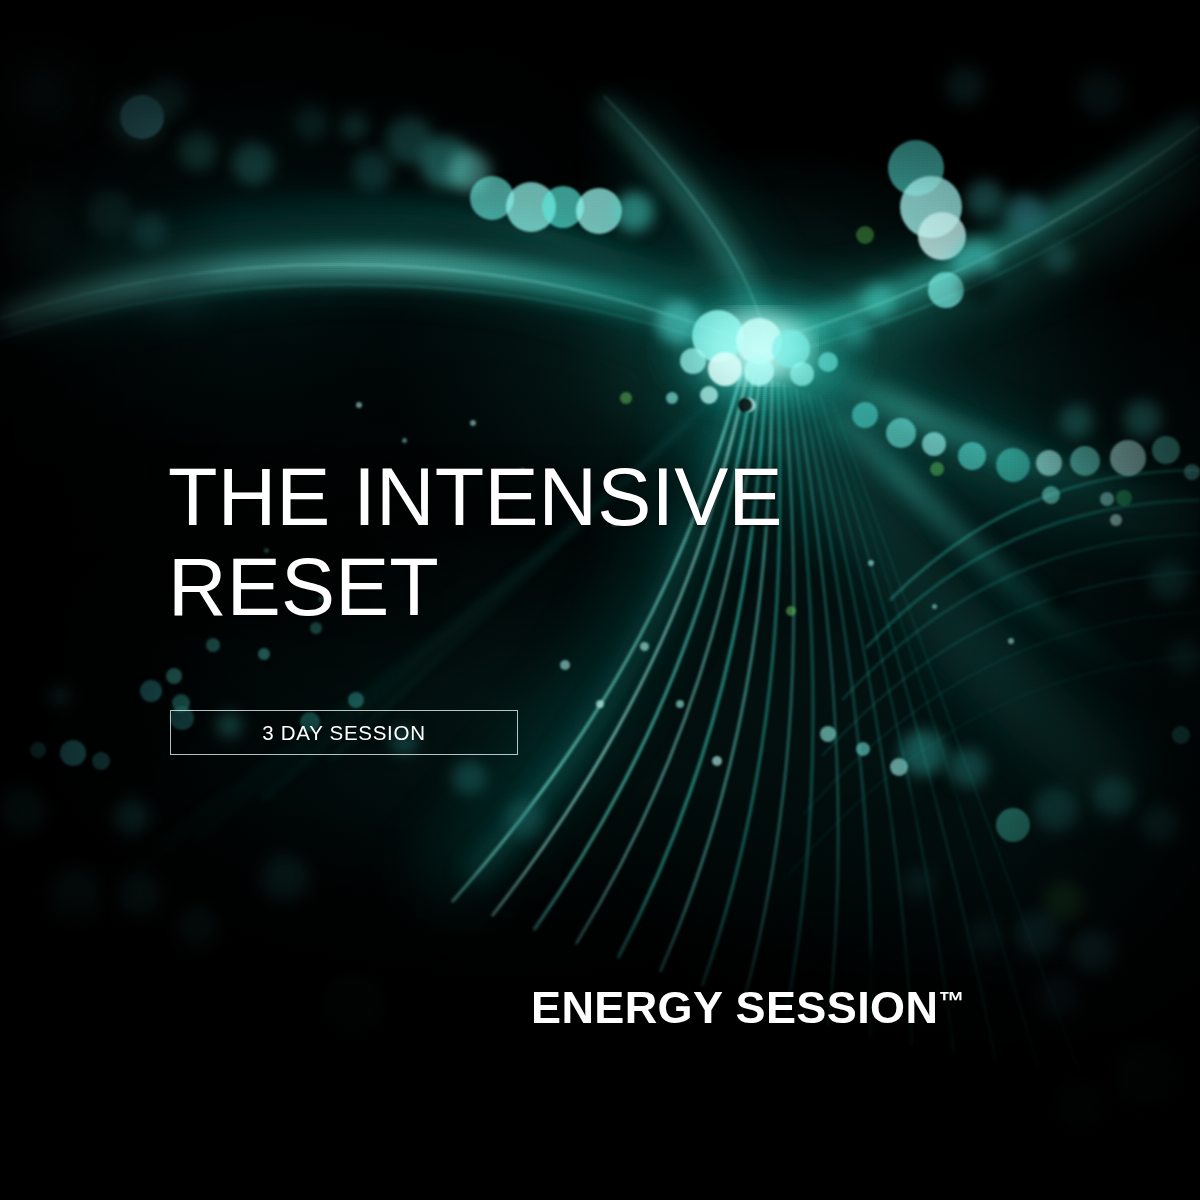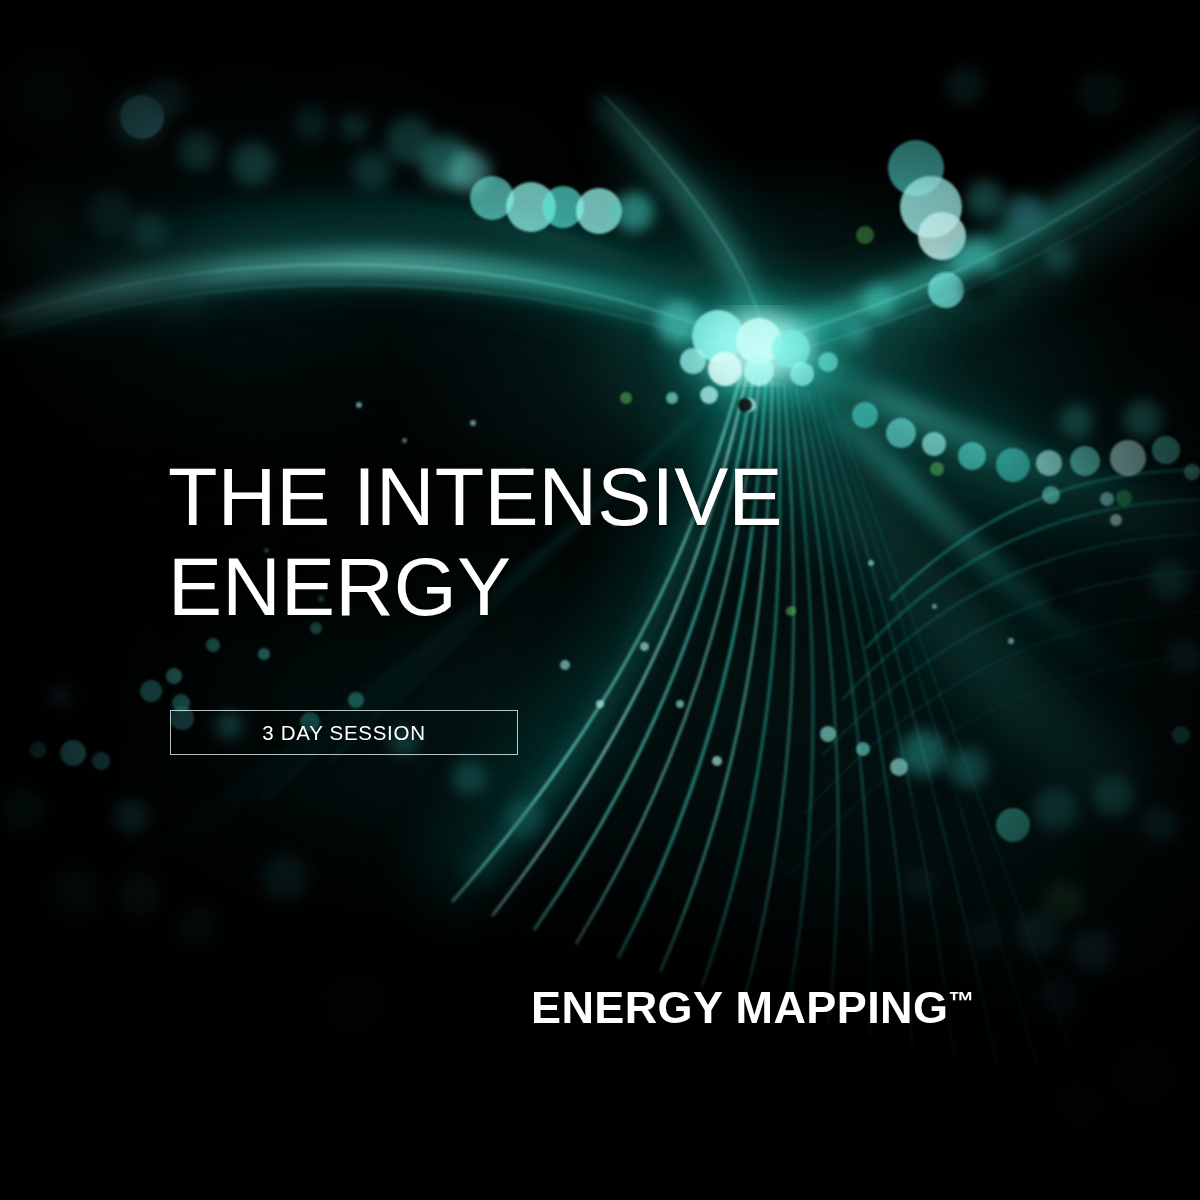--- a/index.html
+++ b/index.html
@@ -403,24 +403,24 @@
     <div class="bokeh crisp" style="left:318px; top:596px; width:6px;  height:6px; background:rgba(110,236,224,0.48);"></div>
   </div>
 
   <div class="bg-layer" id="bg-textscrim"></div>
   <div class="bg-layer" id="bg-vignette"></div>
   <div class="bg-layer" id="bg-grain"></div>
 
   <div id="content">
 
     <h1 id="headline">THE INTENSIVE
-ENERGY</h1>
+RESET</h1>
 
     <div id="session-badge">
       <span class="badge-label">3 DAY SESSION</span>
     </div>
 
     <div id="brand">
-      <span>ENERGY MAPPING</span><span class="tm">™</span>
+      <span>ENERGY SESSION</span><span class="tm">™</span>
     </div>
 
   </div>
 </div>
 
 </body></html>

